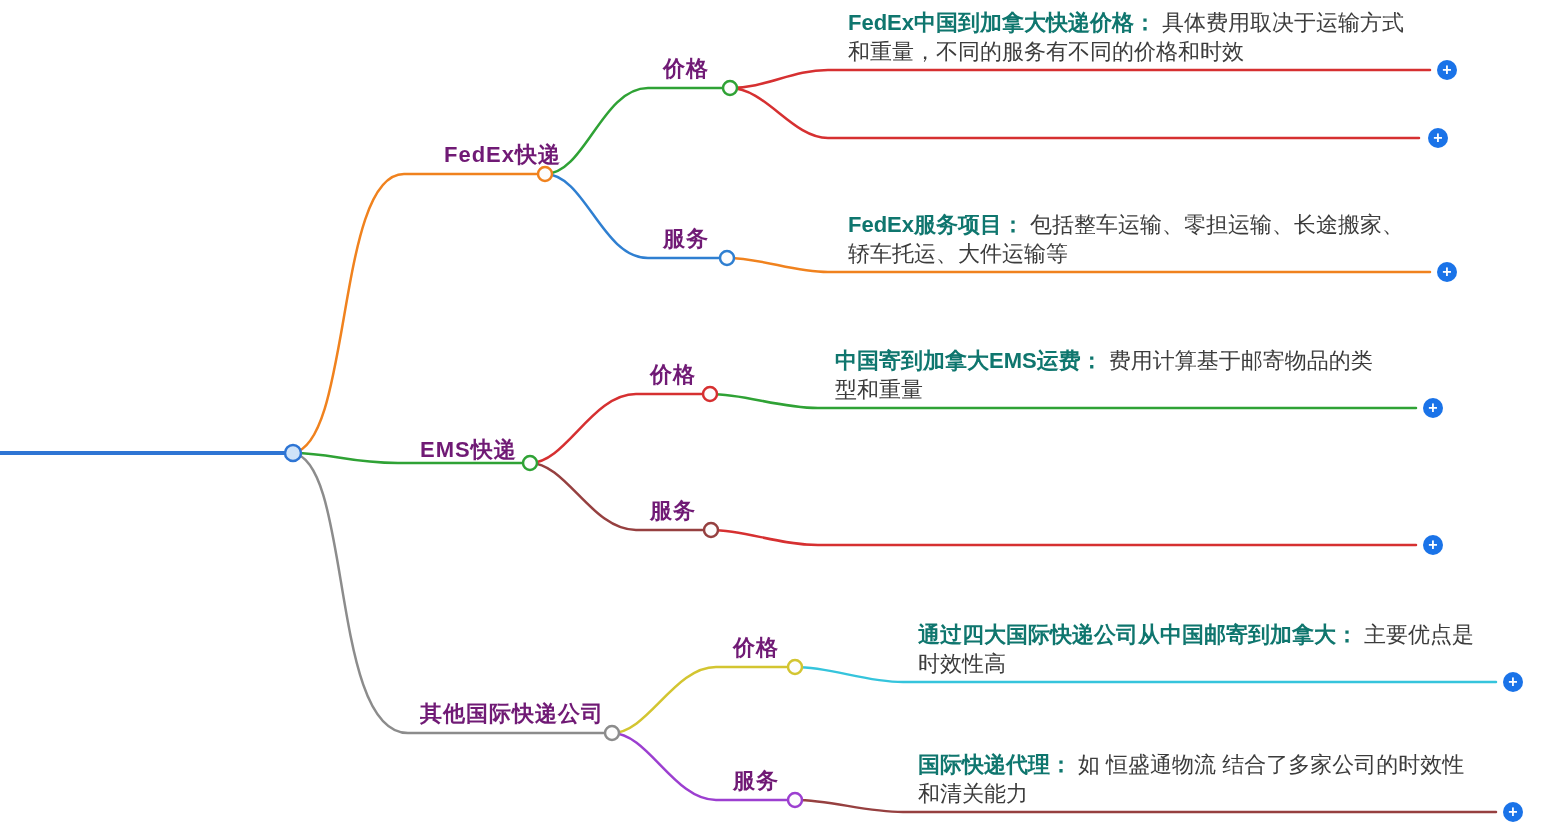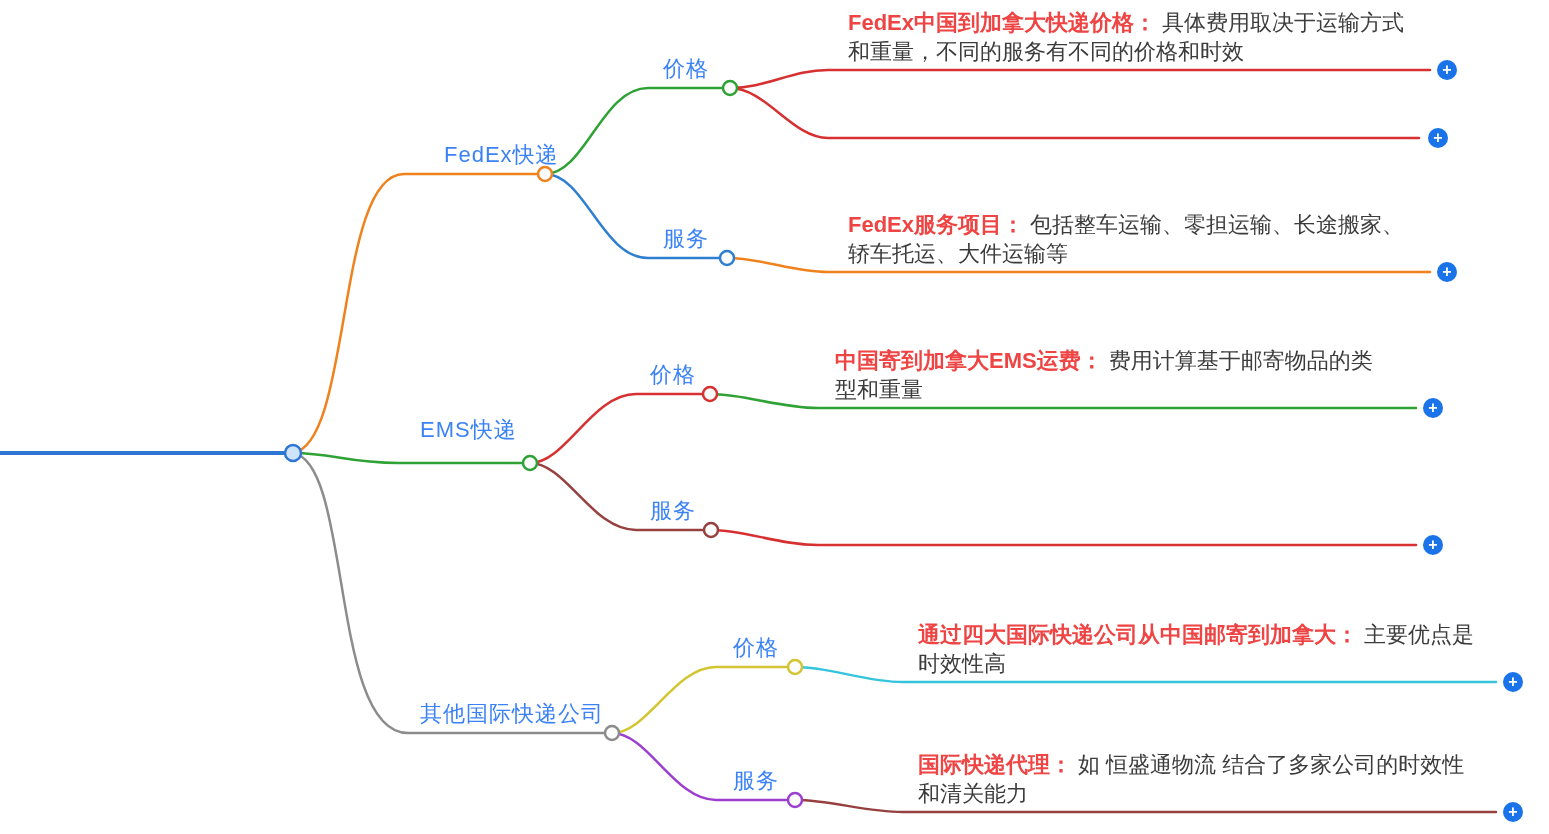--- a/index.html
+++ b/index.html
@@ -4,28 +4,28 @@
 <style>
   * { margin:0; padding:0; box-sizing:border-box; }
   html,body { background:#ffffff; }
   body { font-family:"Liberation Sans","DejaVu Sans",sans-serif; }
   .canvas {
     position:relative; width:1549px; height:834px;
     background:#ffffff; overflow:hidden;
   }
   .canvas > svg { position:absolute; left:0; top:0; }
   .node-label {
-    position:absolute; font-weight:normal; color:#3b82f6;
+    position:absolute; font-weight:bold; color:#701a75;
     font-size:22px; letter-spacing:1px; white-space:nowrap; cursor:pointer;
   }
   .leaf {
     position:absolute; font-size:22px; line-height:29px;
     color:#3c3c3c; cursor:pointer;
   }
-  .leaf .lt { font-weight:bold; color:#ef4444; margin-right:6px; }
+  .leaf .lt { font-weight:bold; color:#0f766e; margin-right:6px; }
   .plus {
     position:absolute; width:20px; height:20px; border-radius:50%;
     background:#1a73e8; color:#ffffff; display:flex; align-items:center;
     justify-content:center; font-size:16px; font-weight:bold; line-height:1;
     cursor:pointer; user-select:none;
   }
 </style>
 </head>
 <body>
 
@@ -77,21 +77,21 @@
     <circle cx="612" cy="733" r="7" fill="#fdfdfd" stroke-width="2.5" stroke="#8c8c8c"></circle>
     <circle cx="795" cy="667" r="7" fill="#fdfdfd" stroke-width="2.5" stroke="#d3c531"></circle>
     <circle cx="795" cy="800" r="7" fill="#fdfdfd" stroke-width="2.5" stroke="#9c3fd0"></circle>
   </svg>
 
 
   <div class="node-label" style="left:444px;bottom:664px">FedEx快递</div>
   <div class="node-label" style="left:663px;bottom:750px">价格</div>
   <div class="node-label" style="left:663px;bottom:580px">服务</div>
 
-  <div class="node-label" style="left:420px;bottom:389px">EMS快递</div>
+  <div class="node-label" style="left:420px;bottom:369px">EMS快递</div>
   <div class="node-label" style="left:650px;bottom:444px">价格</div>
   <div class="node-label" style="left:650px;bottom:308px">服务</div>
 
   <div class="node-label" style="left:420px;bottom:105px">其他国际快递公司</div>
   <div class="node-label" style="left:733px;bottom:171px">价格</div>
   <div class="node-label" style="left:733px;bottom:38px">服务</div>
 
   <div class="leaf" style="left:848px;bottom:768px;width:575px">
     <span class="lt">FedEx中国到加拿大快递价格：</span><span class="ld">具体费用取决于运输方式和重量，不同的服务有不同的价格和时效</span>
   </div>

